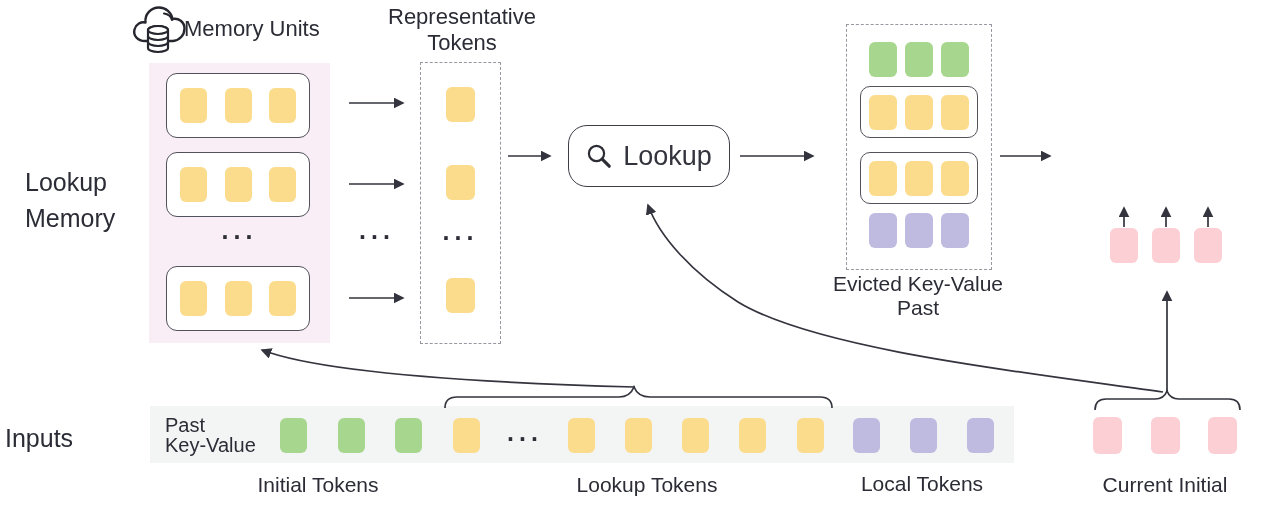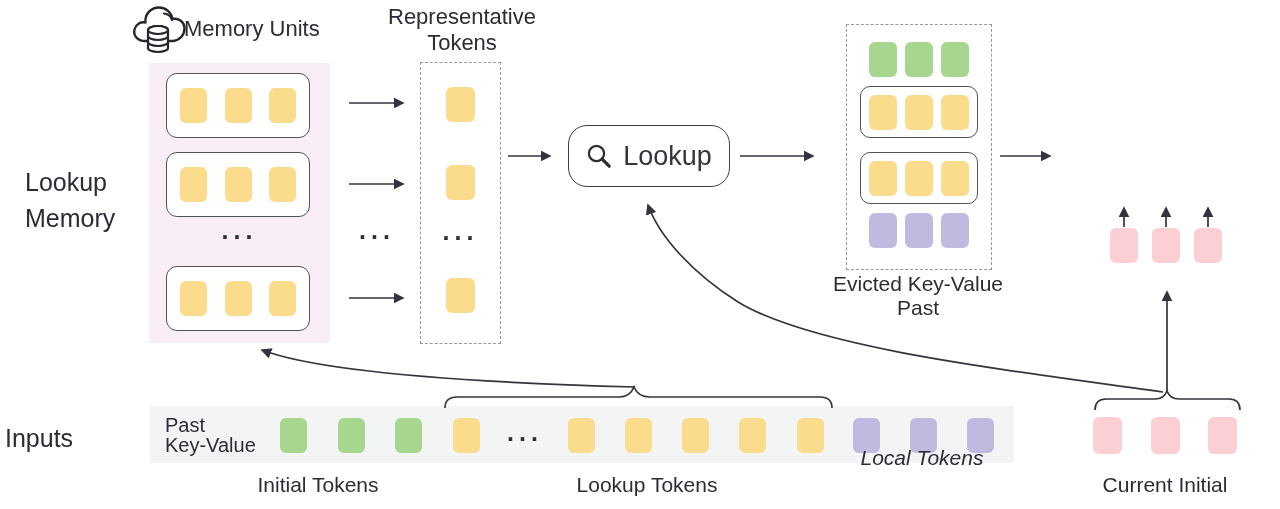--- a/index.html
+++ b/index.html
@@ -167,21 +167,21 @@
   <span class="tok p abs" style="left:853px;top:418px;"></span>
   <span class="tok p abs" style="left:910px;top:418px;"></span>
   <span class="tok p abs" style="left:967px;top:418px;"></span>
 
   <span class="tok pk abs" style="left:1093px;top:417px;width:29px;height:37px;"></span>
   <span class="tok pk abs" style="left:1151px;top:417px;width:29px;height:37px;"></span>
   <span class="tok pk abs" style="left:1208px;top:417px;width:29px;height:37px;"></span>
 
   <div class="abs t21 center" style="left:244px;top:473px;width:148px;">Initial Tokens</div>
   <div class="abs t21 center" style="left:569px;top:473px;width:156px;">Lookup Tokens</div>
-  <div class="abs t21 center" style="left:848px;top:446px;width:148px;font-style:italic;">Local Tokens</div>
+  <div class="abs t21 center" style="left:848px;top:472px;width:148px;">Local Tokens</div>
   <div class="abs t21 center" style="left:1087px;top:473px;width:156px;">Current Initial</div>
 
   <svg class="overlay" width="1280" height="509" viewBox="0 0 1280 509">
     <defs>
       <marker id="ah" viewBox="0 0 10 10" refX="8.5" refY="5" markerWidth="11" markerHeight="11" orient="auto" markerUnits="userSpaceOnUse">
         <path d="M0 0 L10 5 L0 10 Z" fill="#33343d"></path>
       </marker>
     </defs>
     <g stroke="#33343d" stroke-width="1.7" fill="none">
 

